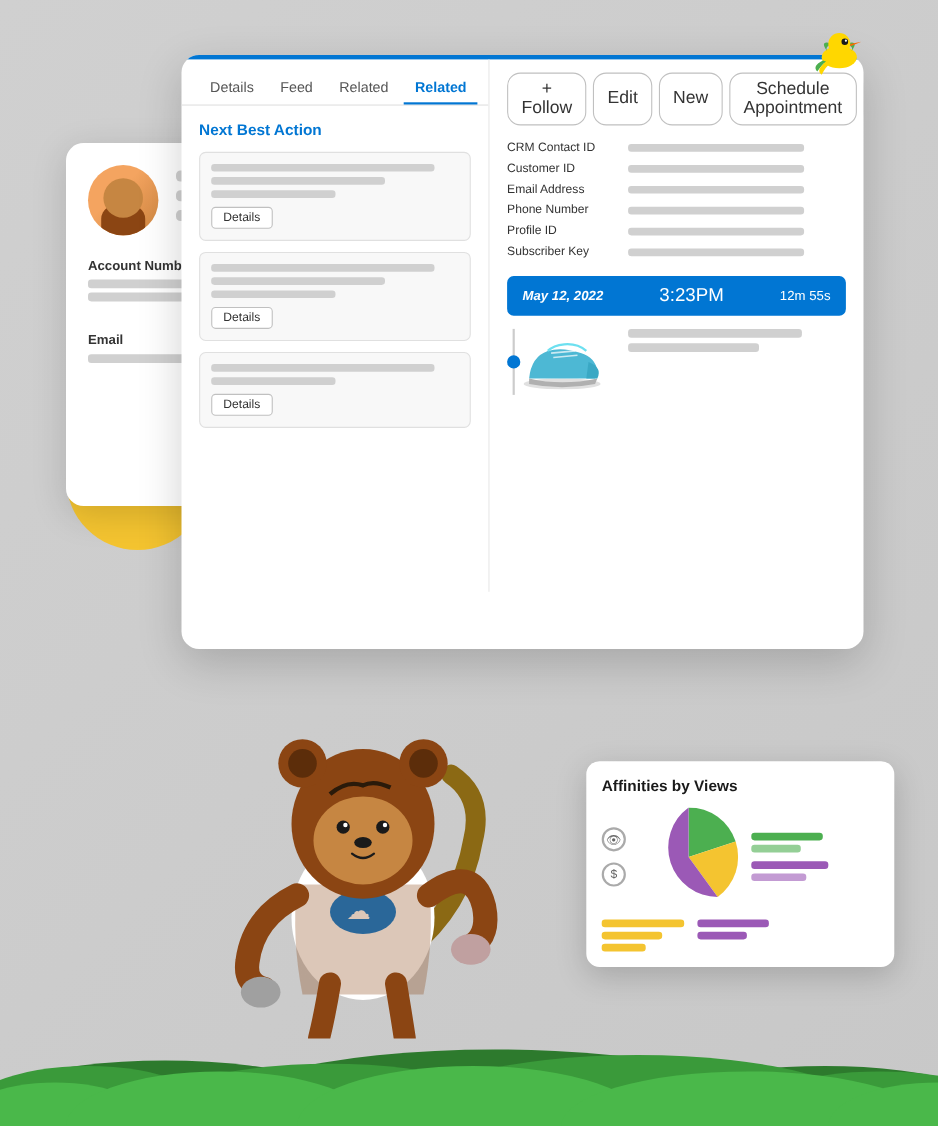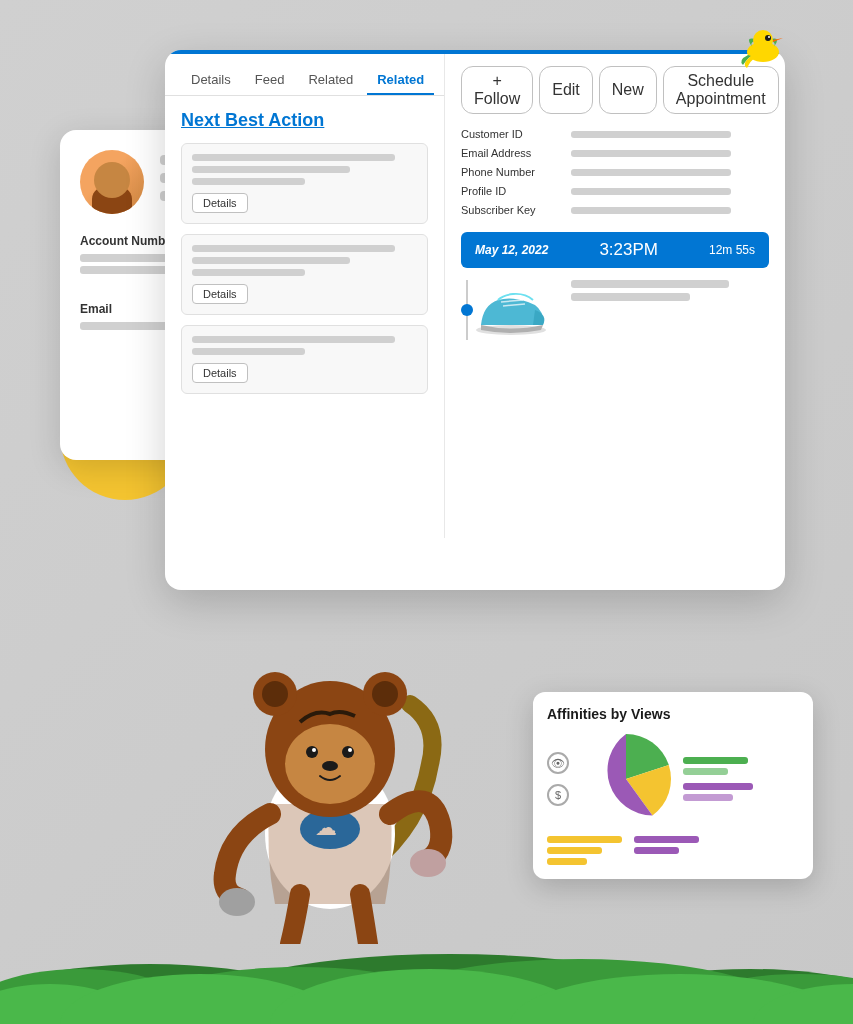--- a/index.html
+++ b/index.html
@@ -238,25 +238,24 @@
       border-bottom: 2px solid #0176d3;
       font-weight: 600;
     }
 
     
     .nba-section {
       padding: 14px 16px;
     }
 
     .nba-title {
-      font-size: 18px;
+      font-size: 14px;
       color: #0176d3;
       font-weight: 600;
       margin-bottom: 12px;
-      text-decoration: underline;
     }
 
     .nba-card {
       background: #f8f8f8;
       border: 1px solid #e0e0e0;
       border-radius: 6px;
       padding: 10px;
       margin-bottom: 10px;
     }
 
@@ -625,20 +624,24 @@
       <div class="action-bar">
         <button class="action-btn follow">+ Follow</button>
         <button class="action-btn">Edit</button>
         <button class="action-btn">New</button>
         <button class="action-btn">Schedule Appointment</button>
         <button class="action-btn dropdown">▼</button>
       </div>
 
       <div class="identity-section">
         <div>
+          <div class="identity-row">
+            <span class="identity-key">CRM Contact ID</span>
+            <div class="identity-val-ph" style="width:130px"></div>
+          </div>
           <div class="identity-row">
             <span class="identity-key">Customer ID</span>
             <div class="identity-val-ph" style="width:100px"></div>
           </div>
           <div class="identity-row">
             <span class="identity-key">Email Address</span>
             <div class="identity-val-ph" style="width:140px"></div>
           </div>
           <div class="identity-row">
             <span class="identity-key">Phone Number</span>

